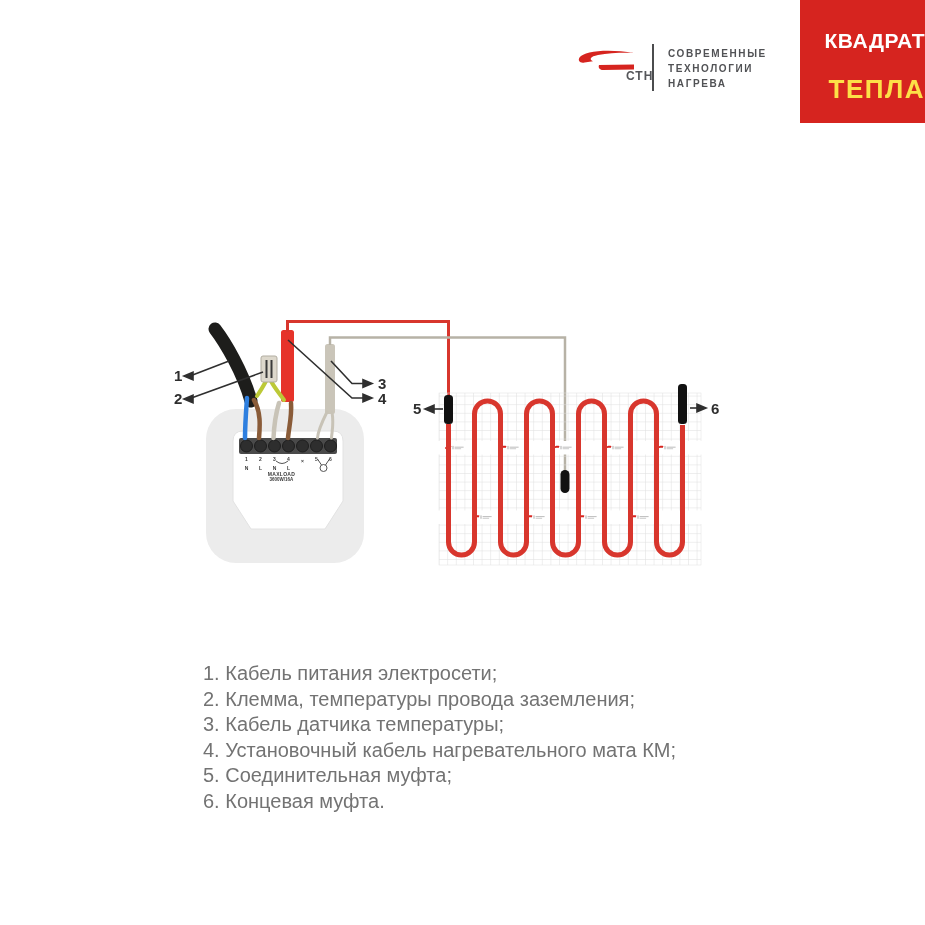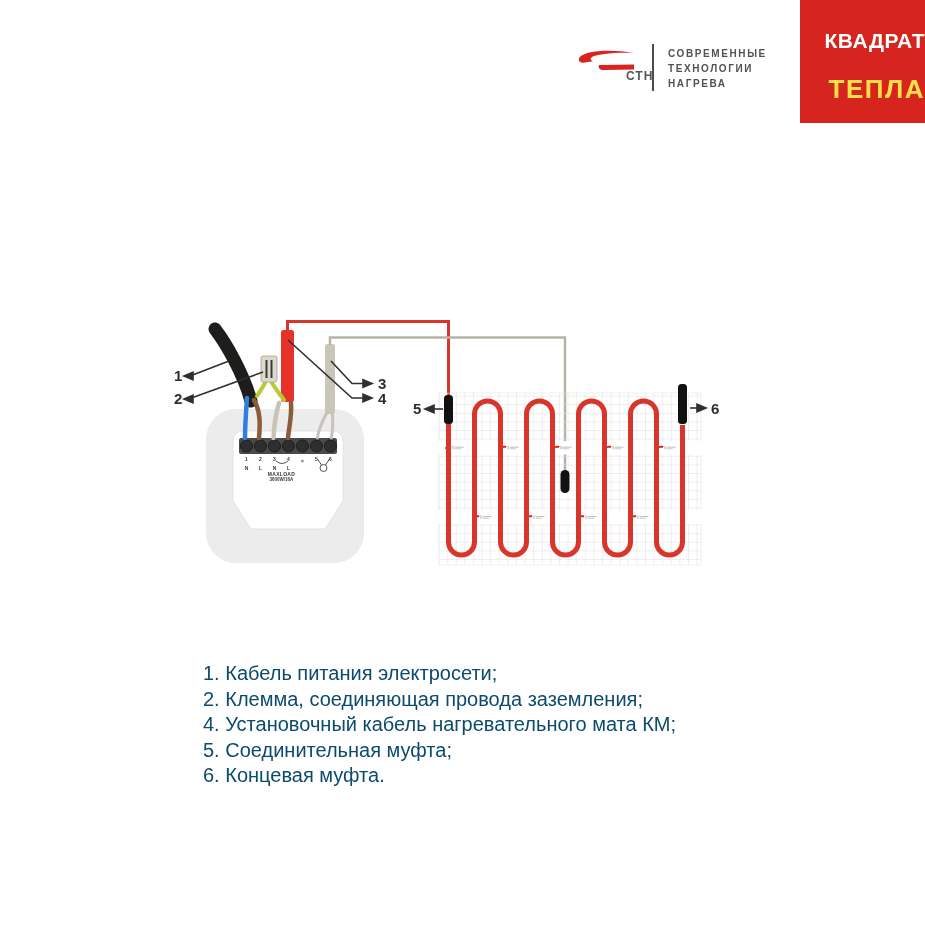--- a/index.html
+++ b/index.html
@@ -23,21 +23,21 @@
 
   
   .callout { font-size:15px; font-weight:600; color:#2e2e2e; }
   .t-num  { position:absolute; width:10px; text-align:center; font-size:5px; font-weight:bold; color:#3a3a3a; }
   .t-sub  { position:absolute; width:10px; text-align:center; font-size:5px; font-weight:bold; color:#3a3a3a; }
   .maxload { left:259px; top:471px; width:45px; text-align:center; color:#3a3a3a; }
   .maxload .m1 { font-size:5px; font-weight:bold; letter-spacing:0.3px; }
   .maxload .m2 { font-size:4.5px; font-weight:bold; }
 
   
-  .legend { left:203px; top:661px; color:#0c4a6e; font-size:20px; line-height:25.5px; }
+  .legend { left:203px; top:661px; color:#737373; font-size:20px; line-height:25.5px; }
   .legend-line { white-space:nowrap; }
 
   svg.diagram { position:absolute; left:0; top:0; pointer-events:none; }
 </style>
 </head>
 <body>
 
 <div class="page">
 
   <div class="abs" style="left:576px; top:48px; width:64px; height:26px;">
@@ -175,21 +175,25 @@
     <div class="m2">3600W/16A</div>
   </div>
 
   <div class="abs legend">
     <div class="legend-line">
       <span>1.</span>
       <span>Кабель питания электросети;</span>
     </div>
     <div class="legend-line">
       <span>2.</span>
-      <span>Клемма, соединяющая провода заземления;</span>
+      <span>Клемма, температуры провода заземления;</span>
+    </div>
+    <div class="legend-line">
+      <span>3.</span>
+      <span>Кабель датчика температуры;</span>
     </div>
     <div class="legend-line">
       <span>4.</span>
       <span>Установочный кабель нагревательного мата КМ;</span>
     </div>
     <div class="legend-line">
       <span>5.</span>
       <span>Соединительная муфта;</span>
     </div>
     <div class="legend-line">

